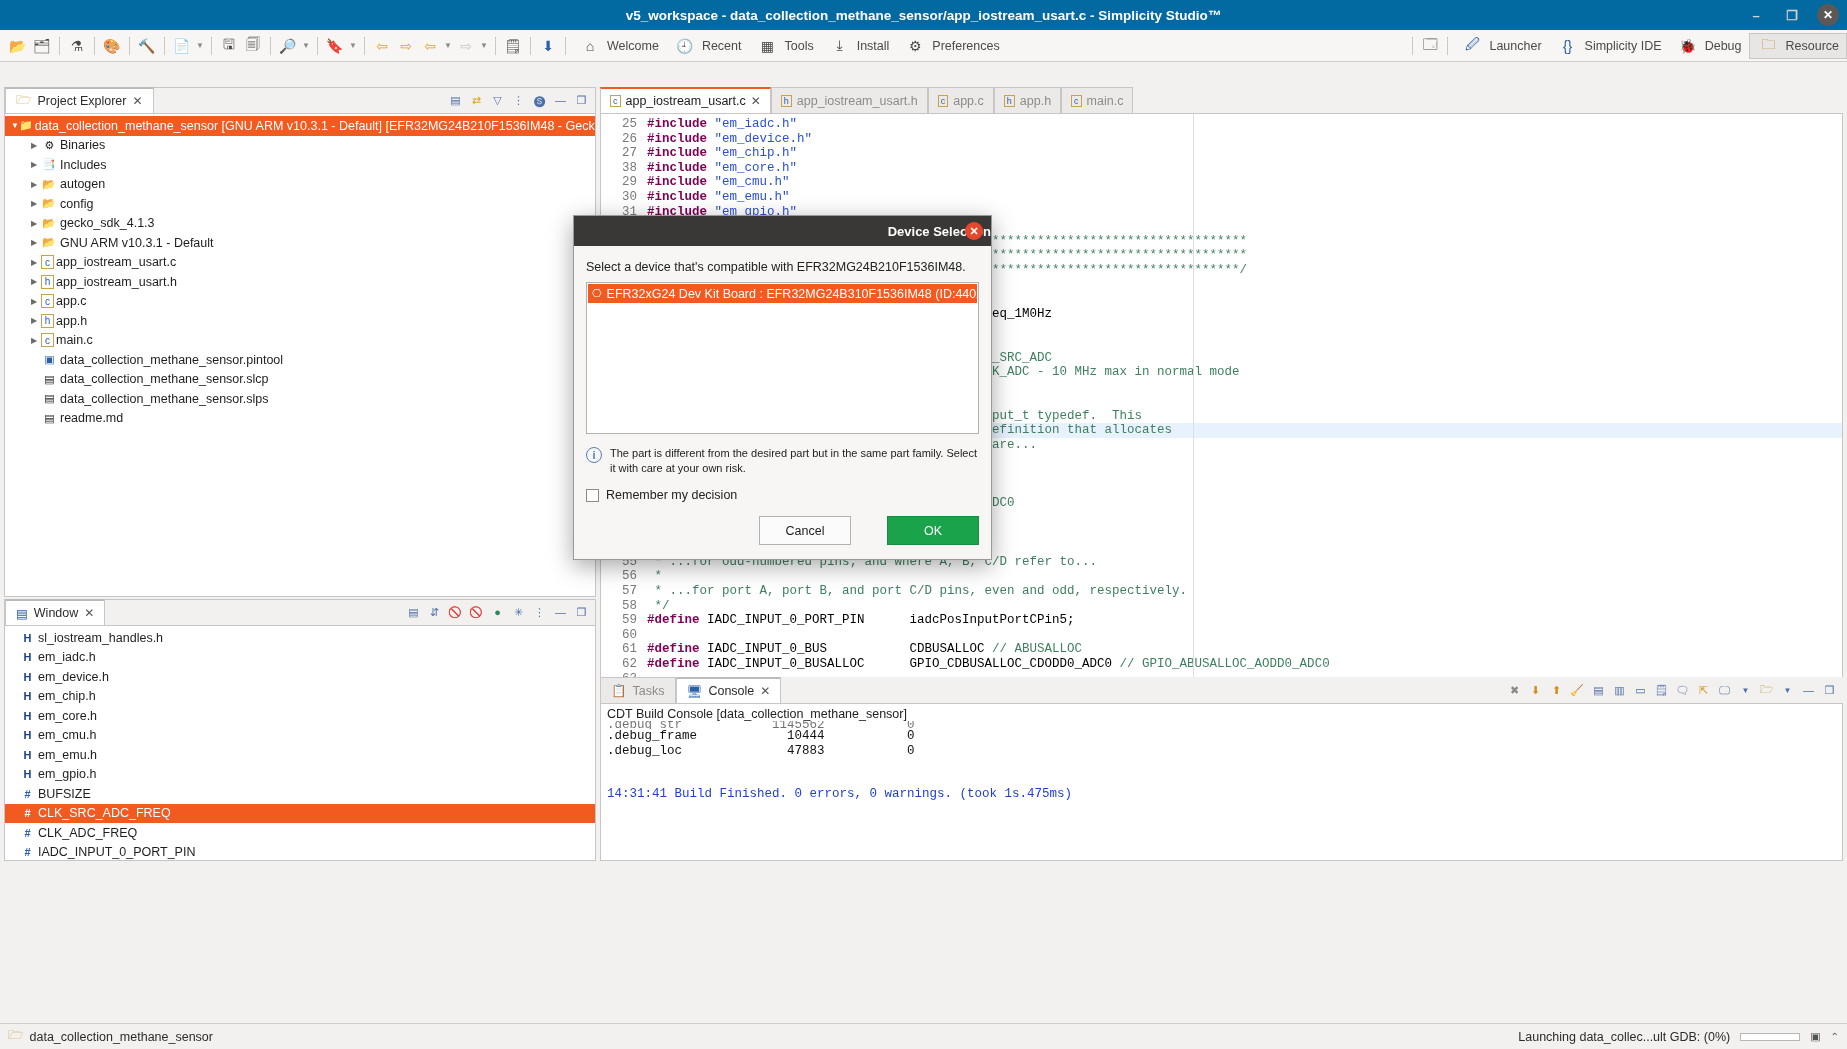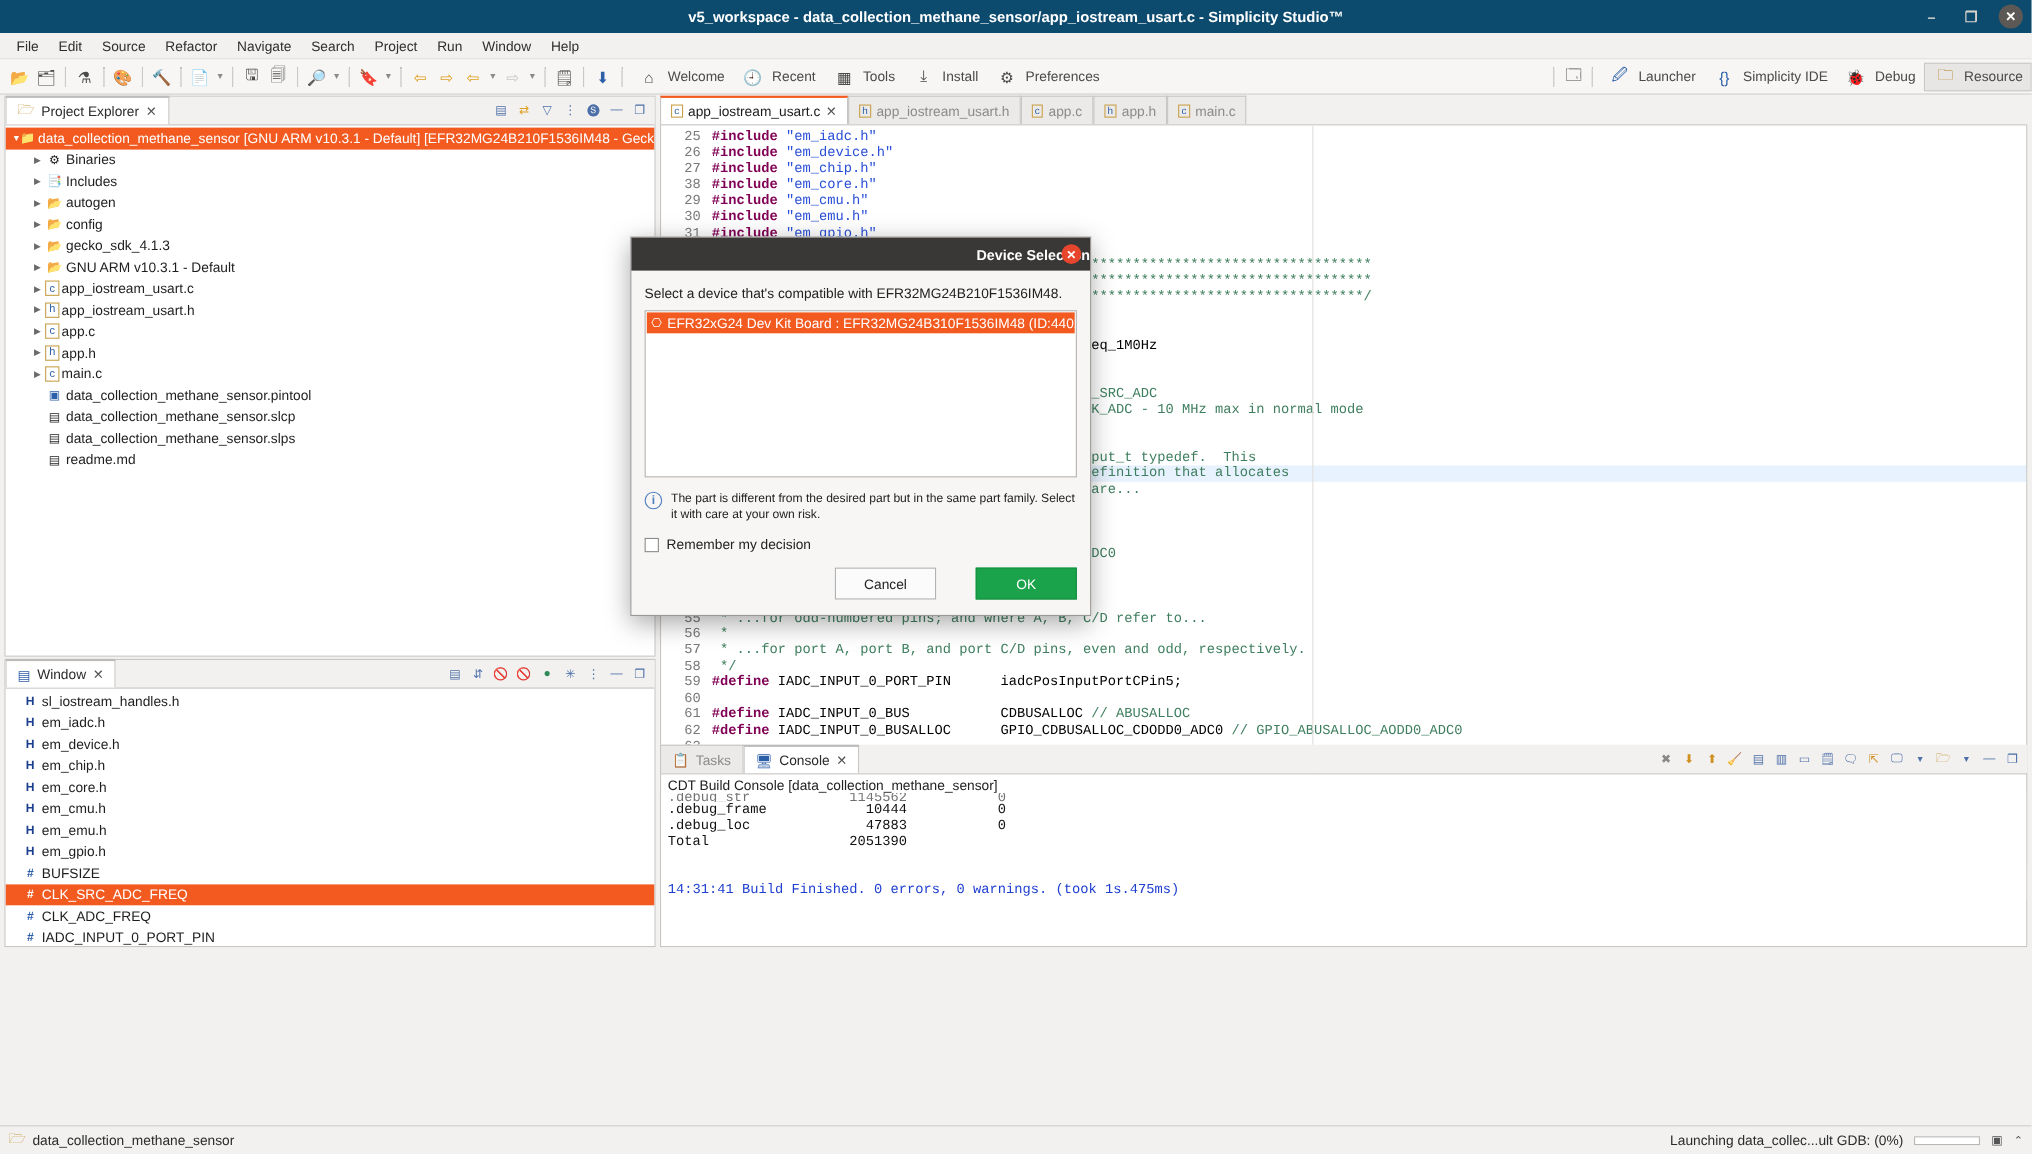--- a/index.html
+++ b/index.html
@@ -6,21 +6,21 @@
   html, body {
     width: 1847px; height: 1049px;
     font-family: "Liberation Sans", sans-serif;
     background: #f2f1f0;
     overflow: hidden;
   }
   .app { position: relative; width: 1847px; height: 1049px; }
 
   
   .titlebar {
-    height: 30px; background: #0c4a6e; color: #ffffff;
+    height: 30px; background: #0369a1; color: #ffffff;
     display: flex; align-items: center; justify-content: center;
     position: relative; font-size: 13.5px; font-weight: bold;
   }
   .titlebar .wintools {
     position: absolute; right: 8px; top: 0; height: 30px;
     display: flex; align-items: center; gap: 14px;
   }
   .wbtn { width: 22px; height: 22px; display: flex; align-items: center;
           justify-content: center; color: #d6d2cd; font-size: 13px; }
   .wbtn.close { background: #5c5855; border-radius: 50%; color:#fff; font-size:12px; }
@@ -152,32 +152,20 @@
 
   <div class="titlebar">
     <div>v5_workspace - data_collection_methane_sensor/app_iostream_usart.c - Simplicity Studio™</div>
     <div class="wintools">
       <div class="wbtn">–</div>
       <div class="wbtn">❐</div>
       <div class="wbtn close">✕</div>
     </div>
   </div>
 
-  <div class="menubar">
-    <div class="mi">File</div>
-    <div class="mi">Edit</div>
-    <div class="mi">Source</div>
-    <div class="mi">Refactor</div>
-    <div class="mi">Navigate</div>
-    <div class="mi">Search</div>
-    <div class="mi">Project</div>
-    <div class="mi">Run</div>
-    <div class="mi">Window</div>
-    <div class="mi">Help</div>
-  </div>
 
   <div class="toolbar">
     <div class="tb-ico">📂</div>
     <div class="tb-ico">🗂</div>
     <div class="tb-sep"></div>
     <div class="tb-ico">⚗</div>
     <div class="tb-sep"></div>
     <div class="tb-ico">🎨</div>
     <div class="tb-sep"></div>
     <div class="tb-ico">🔨</div>
@@ -523,21 +511,20 @@
           <div class="ptool">—</div>
           <div class="ptool">❐</div>
         </div>
       </div>
       <div class="panel" style="position:absolute; left:0; top:26px; right:0; bottom:0; width:auto; height:auto;">
         <div class="cheader" style="padding:3px 6px 0 6px;">CDT Build Console [data_collection_methane_sensor]</div>
         <div class="console-body" id="console-lines" style="padding:0 6px;">
             <div style="color: rgb(17, 17, 17); height: 8px; white-space: pre; overflow: hidden; line-height: 8px; opacity: 0.6;">.debug_str            1145562           0</div>
             <div style="color: rgb(17, 17, 17); height: 14.6px; white-space: pre;">.debug_frame            10444           0</div>
             <div style="color: rgb(17, 17, 17); height: 14.6px; white-space: pre;">.debug_loc              47883           0</div>
-            <div style="color: rgb(17, 17, 17); height: 14.6px; white-space: pre;">Total                 2051390</div>
             <div style="color: rgb(17, 17, 17); height: 14.6px; white-space: pre;"></div>
             <div style="color: rgb(17, 17, 17); height: 14.6px; white-space: pre;"></div>
             <div style="color: rgb(31, 63, 208); height: 14.6px; white-space: pre;">14:31:41 Build Finished. 0 errors, 0 warnings. (took 1s.475ms)</div>
           </div>
       </div>
     </div>
 
   </div>
 
   <div class="statusbar">

